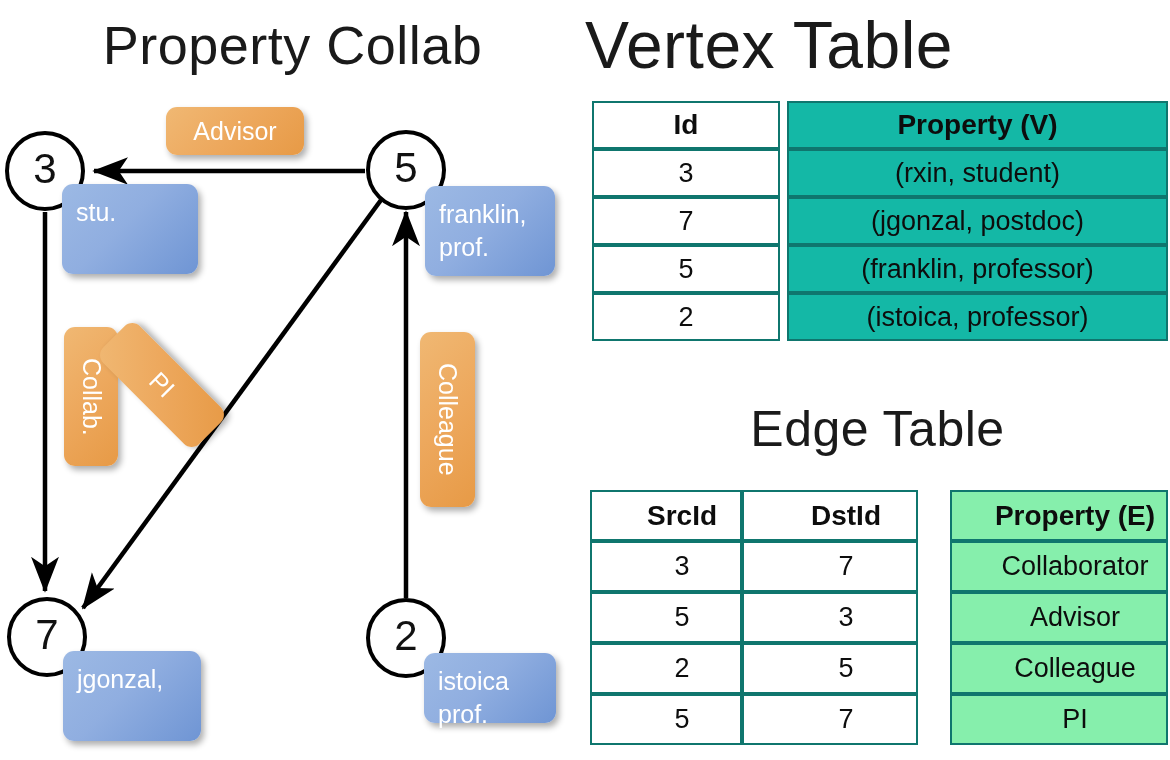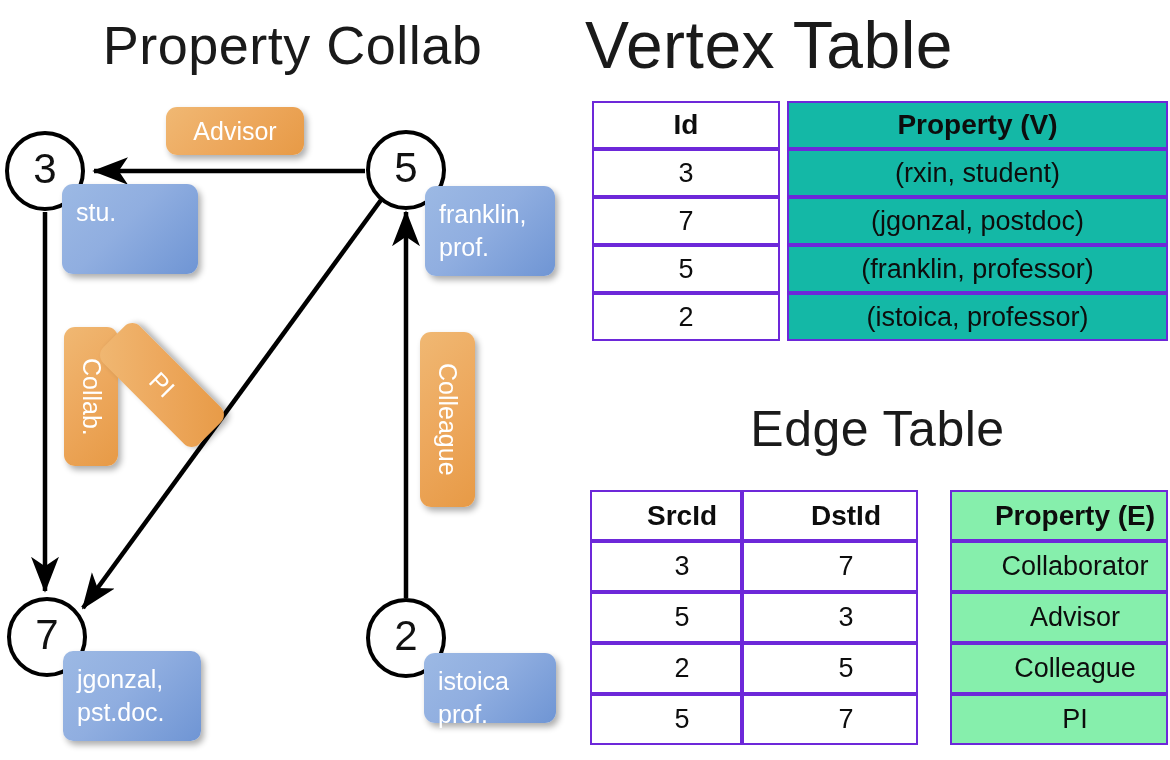--- a/index.html
+++ b/index.html
@@ -114,21 +114,21 @@
   #label-colleague { left: 420px; top: 332px; width: 55px; height: 175px; }
 
   
   .tbl {
     position: absolute;
     border-collapse: separate;
     border-spacing: 0;
     table-layout: fixed;
   }
   .tbl td, .tbl th {
-    border: 2px solid #6d28d9;
+    border: 2px solid #0f766e;
     text-align: center;
     font-weight: 400;
     font-size: 27px;
     color: #0d0d0d;
     padding: 0;
     height: 48px;
     box-sizing: border-box;
   }
   .tbl th { font-weight: 700; font-size: 28px; }
 
@@ -182,23 +182,22 @@
     <span>2</span>
   </div>
 
   <div class="vbox" style="left:62px; top:184px; width:136px; height:90px;">
     <div>stu.</div>
   </div>
   <div class="vbox" style="left:425px; top:186px; width:130px; height:90px;">
     <div>franklin,</div>
     <div>prof.</div>
   </div>
-  <div class="vbox" style="left:63px; top:651px; width:138px; height:90px;border-radius:10px;">
+  <div class="vbox" style="left:63px; top:651px; width:138px; height:90px;">
     <div>jgonzal,</div>
-    <div>pst.doc.</div>
   </div>
   <div class="vbox" style="left:424px; top:653px; width:132px; height:70px;">
     <div>istoica</div>
     <div>prof.</div>
   </div>
 
   <div class="ebox" id="label-advisor">
     <span>Advisor</span>
   </div>
   <div class="ebox" id="label-collab">

